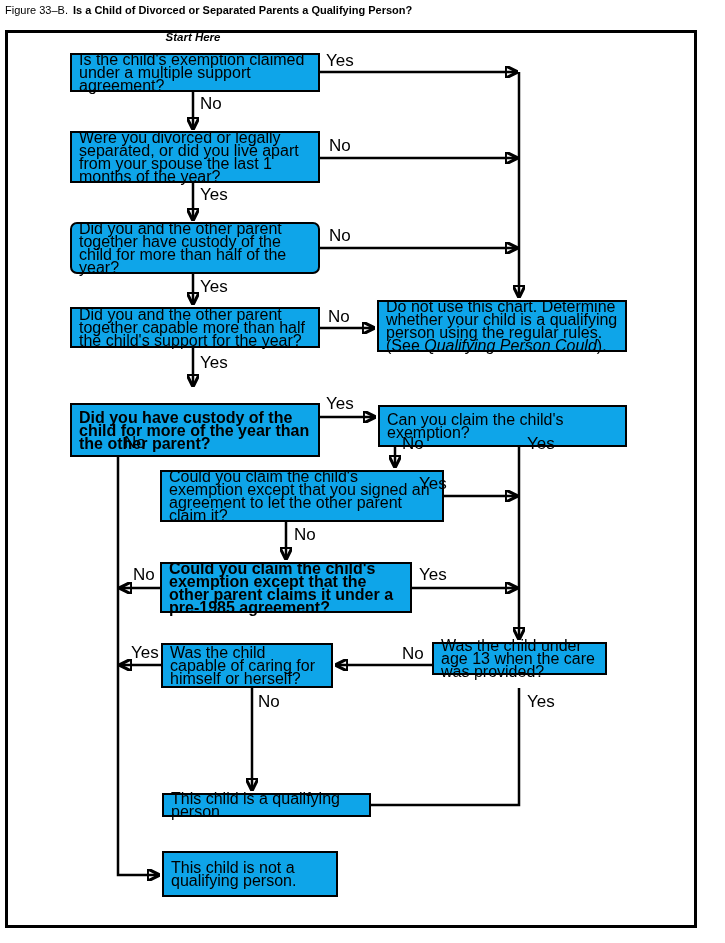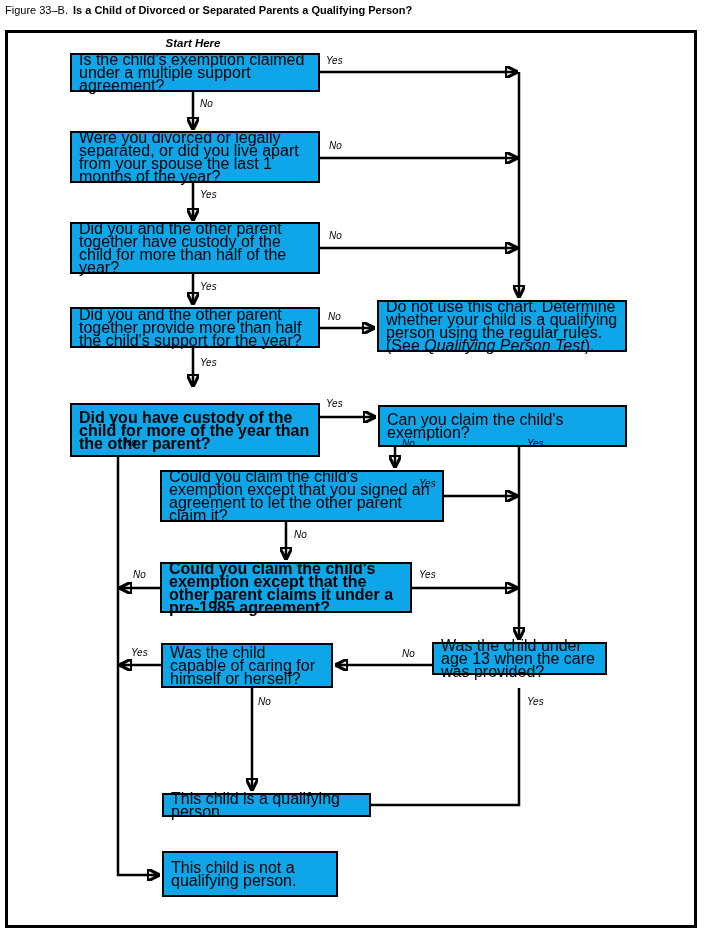--- a/index.html
+++ b/index.html
@@ -41,30 +41,29 @@
     background: #0ea5e9;
     box-sizing: border-box;
     display: flex;
     align-items: center;
     padding: 2px 7px;
     font-size: 16px;
     line-height: 13px;
   }
   .edge-label {
     position: absolute;
-    font-size: 10px;
+    font-size: 17px;
     line-height: 13px;
-    font-style: italic;
     white-space: nowrap;
     text-align: right;
   }
   #start-here {
     position: absolute;
     left: 143px;
-    top: 37px;
+    top: 31px;
     width: 100px;
     text-align: center;
     font-size: 11.5px;
     font-style: italic;
     font-weight: bold;
   }
   #connectors {
     position: absolute;
     left: 0;
     top: 0;
@@ -120,30 +119,30 @@
   </svg>
 
   <div class="node" style="left:70px; top:53px; width:250px; height:39px;">
     <span>Is the child's exemption claimed under a multiple support agreement?</span>
   </div>
 
   <div class="node" style="left:70px; top:131px; width:250px; height:52px;">
     <span>Were you divorced or legally separated, or did you live apart from your spouse the last 1 months of the year?</span>
   </div>
 
-  <div class="node" style="left:70px; top:222px; width:250px; height:52px;">
+  <div class="node" style="left:70px; top:222px; width:250px; height:52px;border-radius:7px;">
     <span>Did you and the other parent together have custody of the child for more than half of the year?</span>
   </div>
 
   <div class="node" style="left:70px; top:307px; width:250px; height:41px;">
-    <span>Did you and the other parent together provide more than half the child's support for the year?</span>
+    <span>Did you and the other parent together capable more than half the child's support for the year?</span>
   </div>
 
   <div class="node" style="left:377px; top:300px; width:250px; height:52px;">
-    <span><span>Do not use this chart. Determine whether your child is a qualifying person using the regular rules. (See </span><span class="italic-seg">Qualifying Person Test</span><span>).</span></span>
+    <span><span>Do not use this chart. Determine whether your child is a qualifying person using the regular rules. (See </span><span class="italic-seg">Qualifying Person Could</span><span>).</span></span>
   </div>
 
   <div class="node" style="left:70px; top:403px; width:250px; height:54px;font-weight:bold;">
     <span>Did you have custody of the child for more of the year than the other parent?</span>
   </div>
 
   <div class="node" style="left:378px; top:405px; width:249px; height:42px;">
     <span>Can you claim the child's exemption?</span>
   </div>
 

